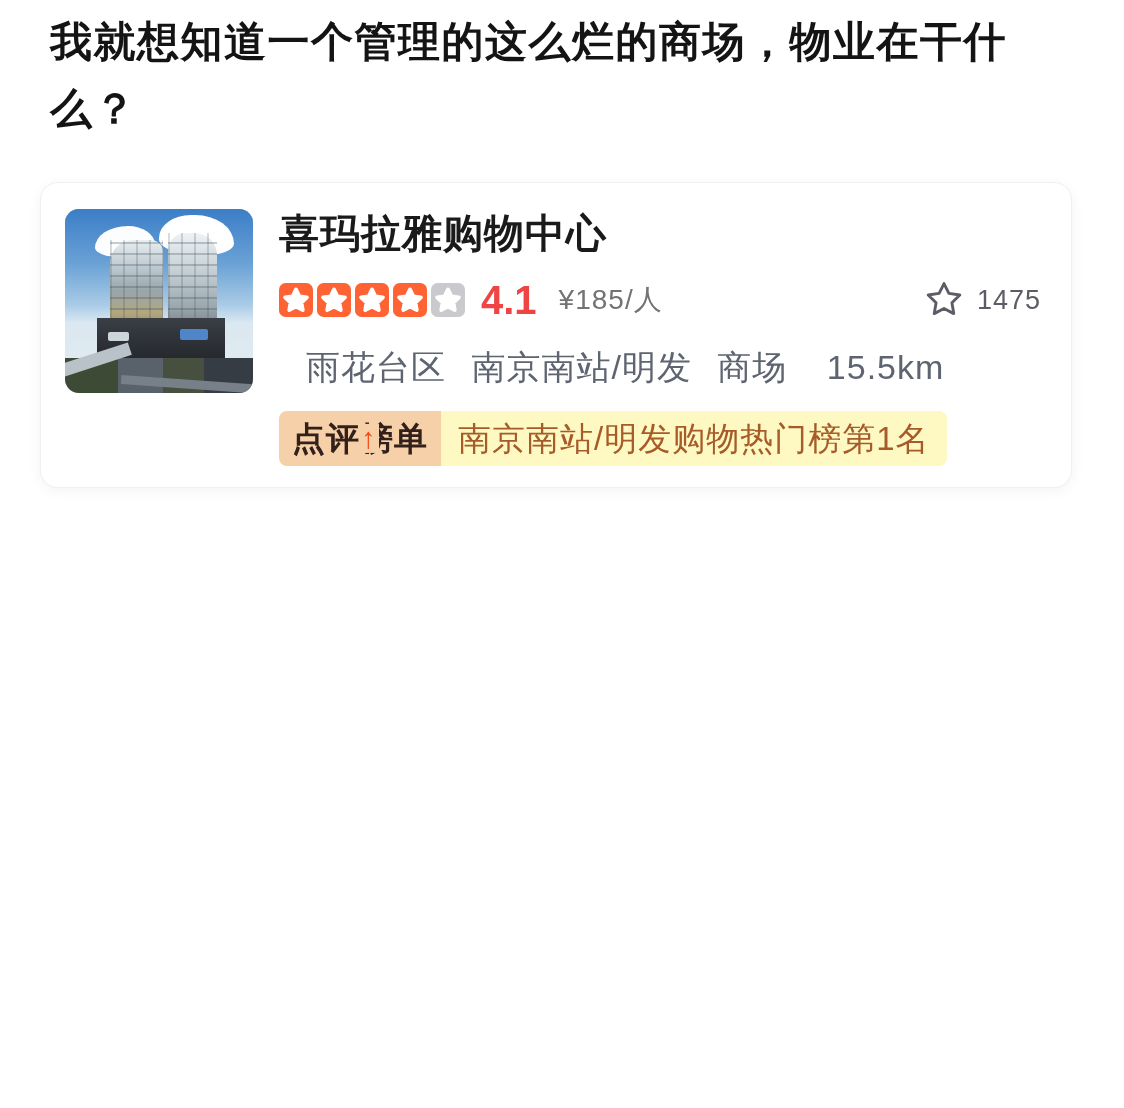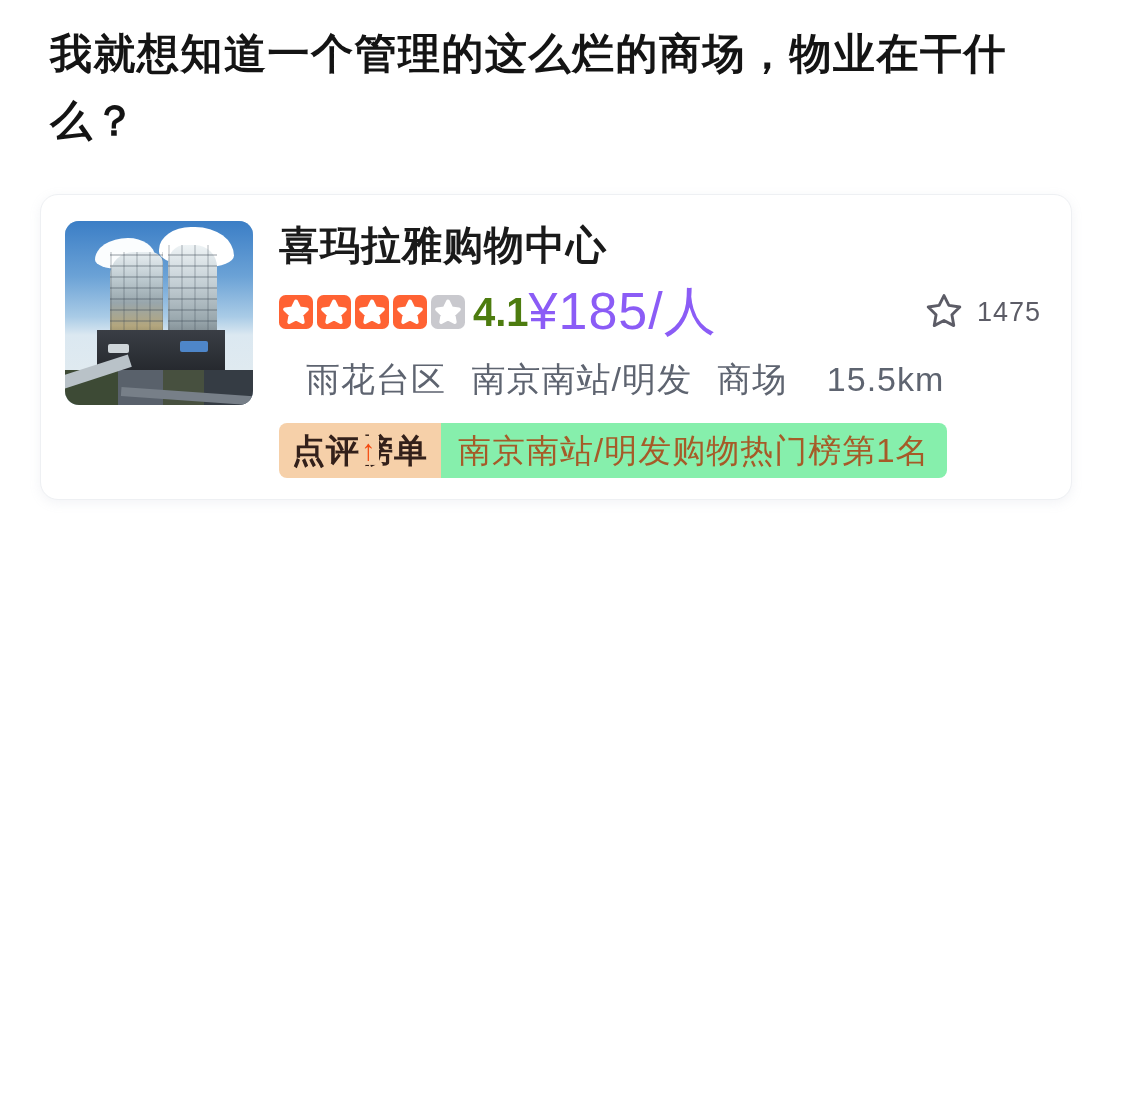--- a/index.html
+++ b/index.html
@@ -3,21 +3,21 @@
 <meta charset="utf-8">
 <style>
   html,body{margin:0;padding:0;}
   body{
     width:1124px;height:1108px;overflow:hidden;background:#ffffff;
     font-family:"Liberation Sans","DejaVu Sans",sans-serif;
     position:relative;
   }
   
   .review{
-    padding:20px 50px 0 50px;
+    padding:8px 50px 0 50px;
     font-size:42px;line-height:67px;letter-spacing:1.5px;
     color:#141414;font-weight:600;
   }
   .review p{margin:0;word-break:break-all;}
   .review p.para-gap{margin-top:68px;}
   
   .poi-card{
     box-sizing:border-box;
     width:1032px;height:306px;
     margin:40px 0 0 40px;
@@ -52,22 +52,22 @@
     background:linear-gradient(90deg,#3d4a35 0 28%,#59616b 28% 52%,#47503f 52% 74%,#353c44 74% 100%);}
   .t-road{left:-12%;bottom:13%;width:48%;height:7%;background:#b9c2c8;transform:rotate(-18deg);}
   .t-road2{left:30%;bottom:2%;width:75%;height:5%;background:#777f88;transform:rotate(4deg);}
 
   .info{flex:1;min-width:0;margin-left:26px;display:flex;flex-direction:column;}
   .poi-name{font-size:40px;font-weight:700;color:#1a1a1a;line-height:1.2;margin-top:2px;letter-spacing:1px;}
   .rating-row{display:flex;align-items:center;margin-top:20px;height:46px;}
   .stars{display:flex;gap:4px;}
   .star-badge{width:34px;height:34px;display:block;}
   .star-badge svg{width:34px;height:34px;display:block;}
-  .score{font-size:40px;font-weight:700;color:#4d7c0f;margin-left:8px;}
-  .price{font-size:52px;color:#8b5cf6;letter-spacing:1px;}
+  .score{font-size:40px;font-weight:700;color:#ef4444;margin-left:16px;}
+  .price{font-size:28px;color:#737373;margin-left:22px;letter-spacing:1px;}
   .collect{margin-left:auto;display:flex;align-items:center;margin-right:6px;}
   .collect svg{width:46px;height:46px;display:block;}
   .collect-count{font-size:27px;color:#5c5c66;margin-left:10px;letter-spacing:1px;}
   .meta-row{margin-top:22px;font-size:34px;color:#5E6470;letter-spacing:1px;white-space:nowrap;margin-left:27px;}
   .meta-row .m{margin-right:15px;}
   .meta-row .distance{margin-left:14px;}
   .rank-badge{
     margin-top:20px;align-self:flex-start;
     display:inline-flex;align-items:stretch;
     border-radius:8px;overflow:hidden;font-size:33px;line-height:1;
@@ -75,21 +75,21 @@
   .rank-left{
     background:#F6D0A9;color:#33201A;font-weight:700;
     padding:11px 13px;position:relative;letter-spacing:1px;
   }
   .rank-left .arrow{
     position:absolute;left:80px;top:50%;transform:translateY(-52%);
     color:#F4490F;font-weight:900;font-size:29px;
     background:#F6D0A9;padding:0 2px;
   }
   .rank-right{
-    background:#86efac;color:#A65B28;
+    background:#fef9c3;color:#A65B28;
     padding:11px 17px;letter-spacing:1px;
   }
 </style>
 </head>
 <body>
 
 <div class="review">
   <p>我就想知道一个管理的这么烂的商场，物业在干什么？</p>
 </div>
 

